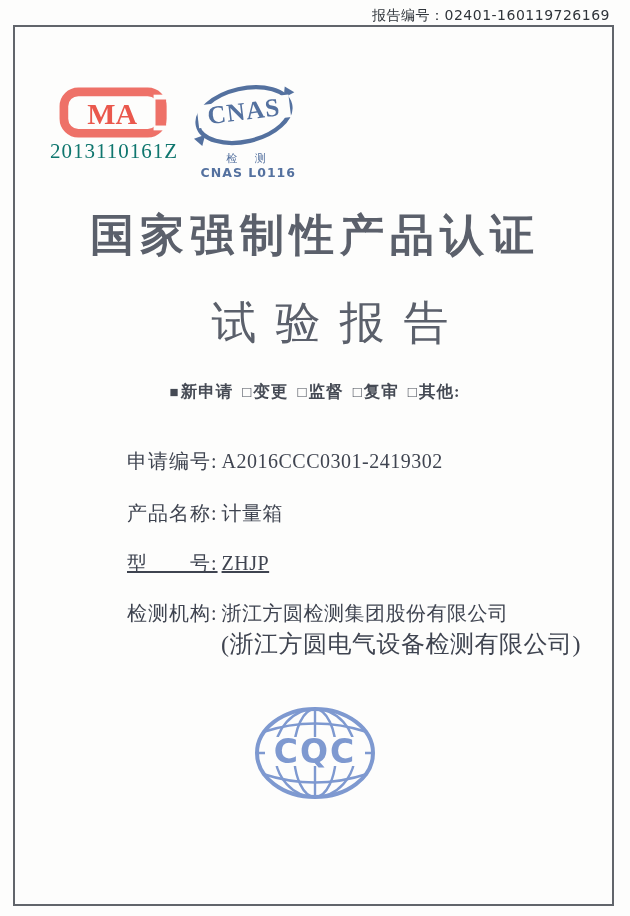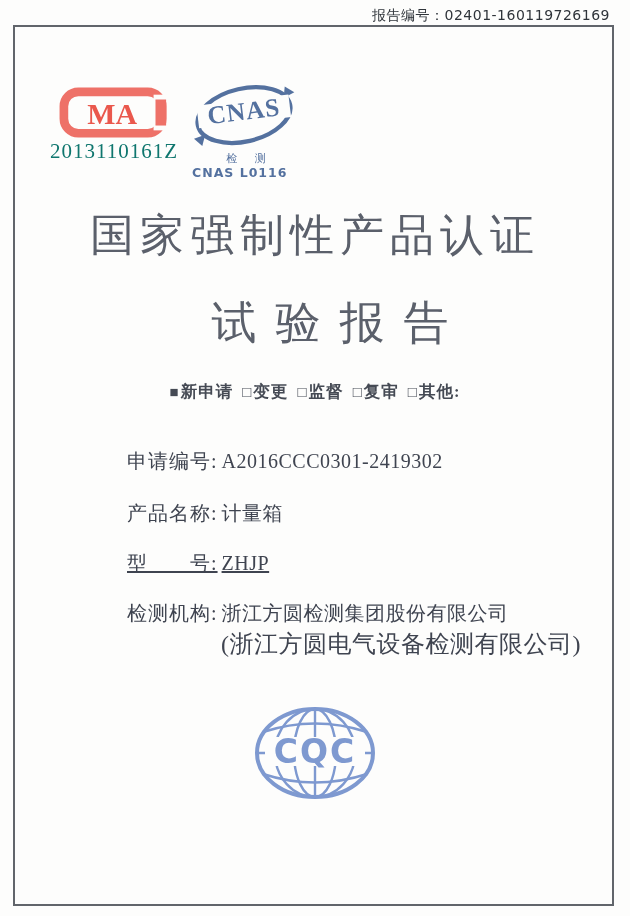--- a/index.html
+++ b/index.html
@@ -28,28 +28,28 @@
   }
   .cnas-logo { position:absolute; left:192px; top:79px; width:104px; height:74px; }
   .cnas-jiance {
     position:absolute; left:192px; top:151px; width:108px;
     text-align:center; font-size:11px; color:#54719f;
     letter-spacing:7px; padding-left:7px;
     font-family:"DejaVu Sans","Liberation Sans",sans-serif; font-weight:400;
   }
   .cnas-code {
     position:absolute; left:192px; top:165px; width:104px;
-    text-align:left; font-size:12.5px; color:#54719f; letter-spacing:1px;
+    text-align:right; font-size:12.5px; color:#54719f; letter-spacing:1px;
     font-family:"DejaVu Sans","Liberation Sans",sans-serif; font-weight:600;
   }
   
   .title1 {
     position:absolute; top:206px; left:0; width:100%;
     text-align:center; font-size:44px; letter-spacing:6px;
-    color:#5b606b; font-weight:400; white-space:nowrap;
+    color:#5b606b; font-weight:700; white-space:nowrap;
   }
   .title2 {
     position:absolute; top:293px; left:0; width:100%;
     text-align:center; font-size:45px; letter-spacing:19px; padding-left:19px;
     color:#5b606b; font-weight:500;margin-left:15px;
   }
   
   .checkbox-row {
     position:absolute; top:381px; left:0; width:100%;
     text-align:center; font-size:16.5px; font-weight:600;

